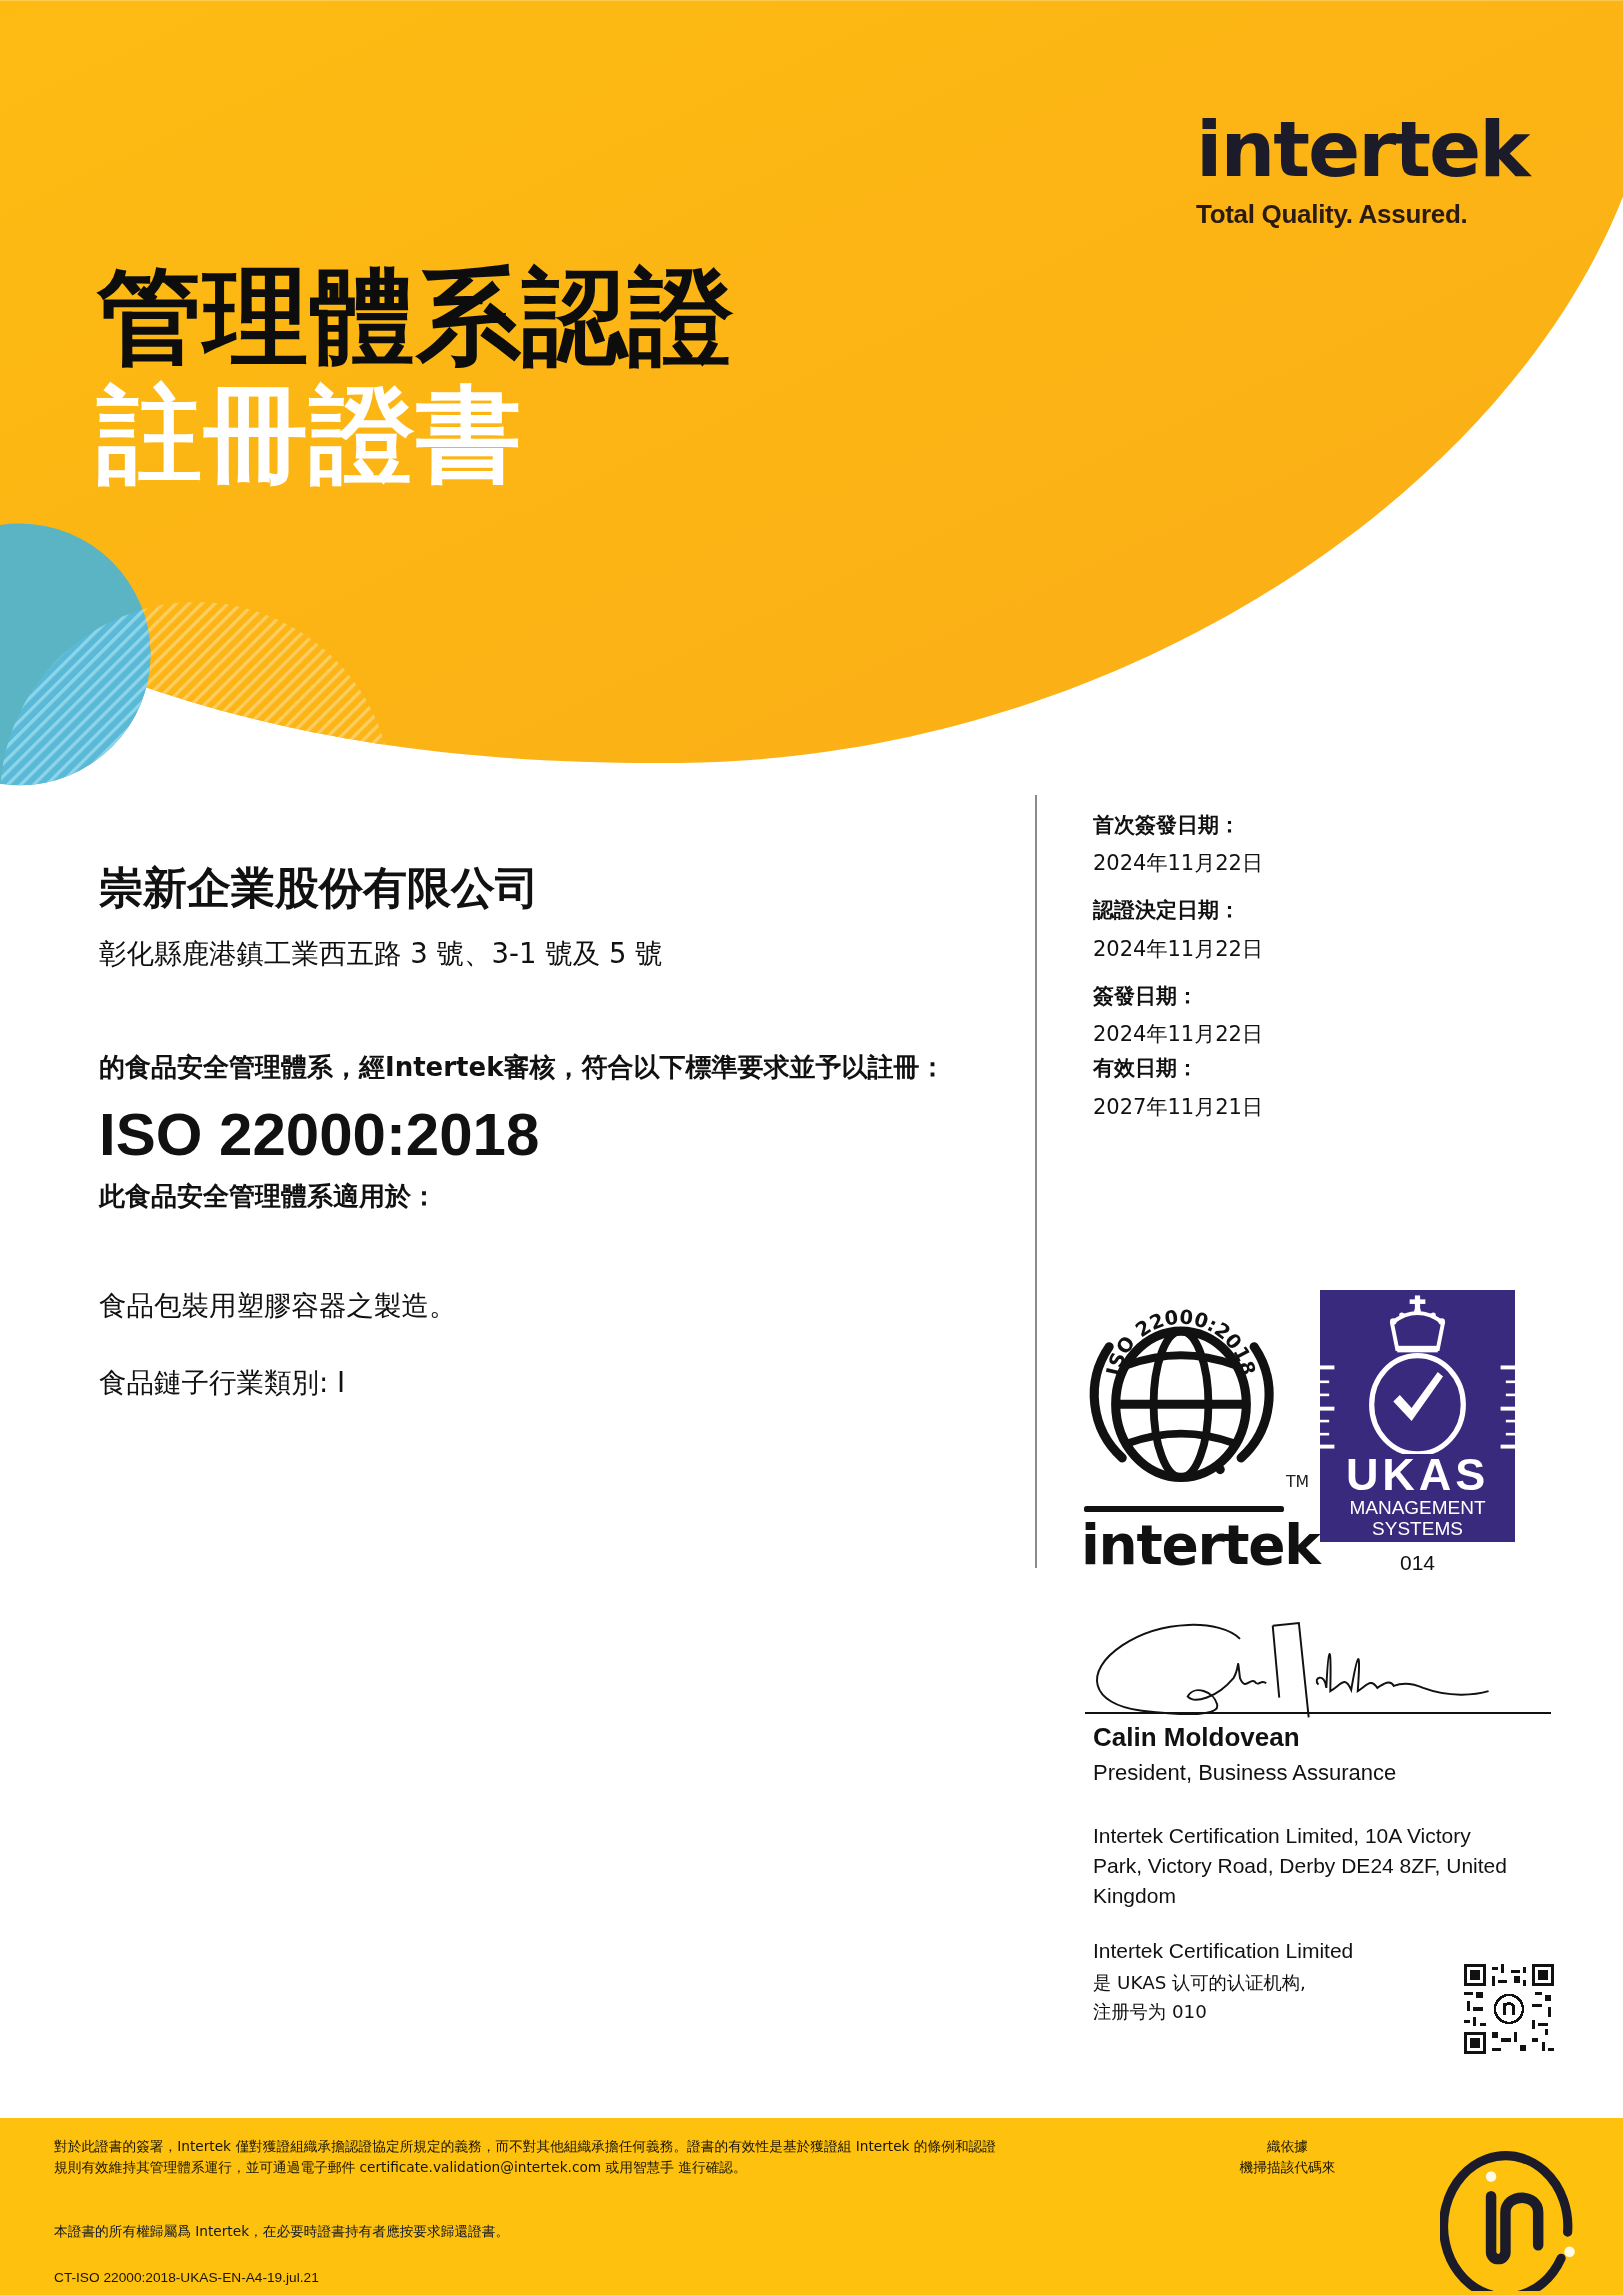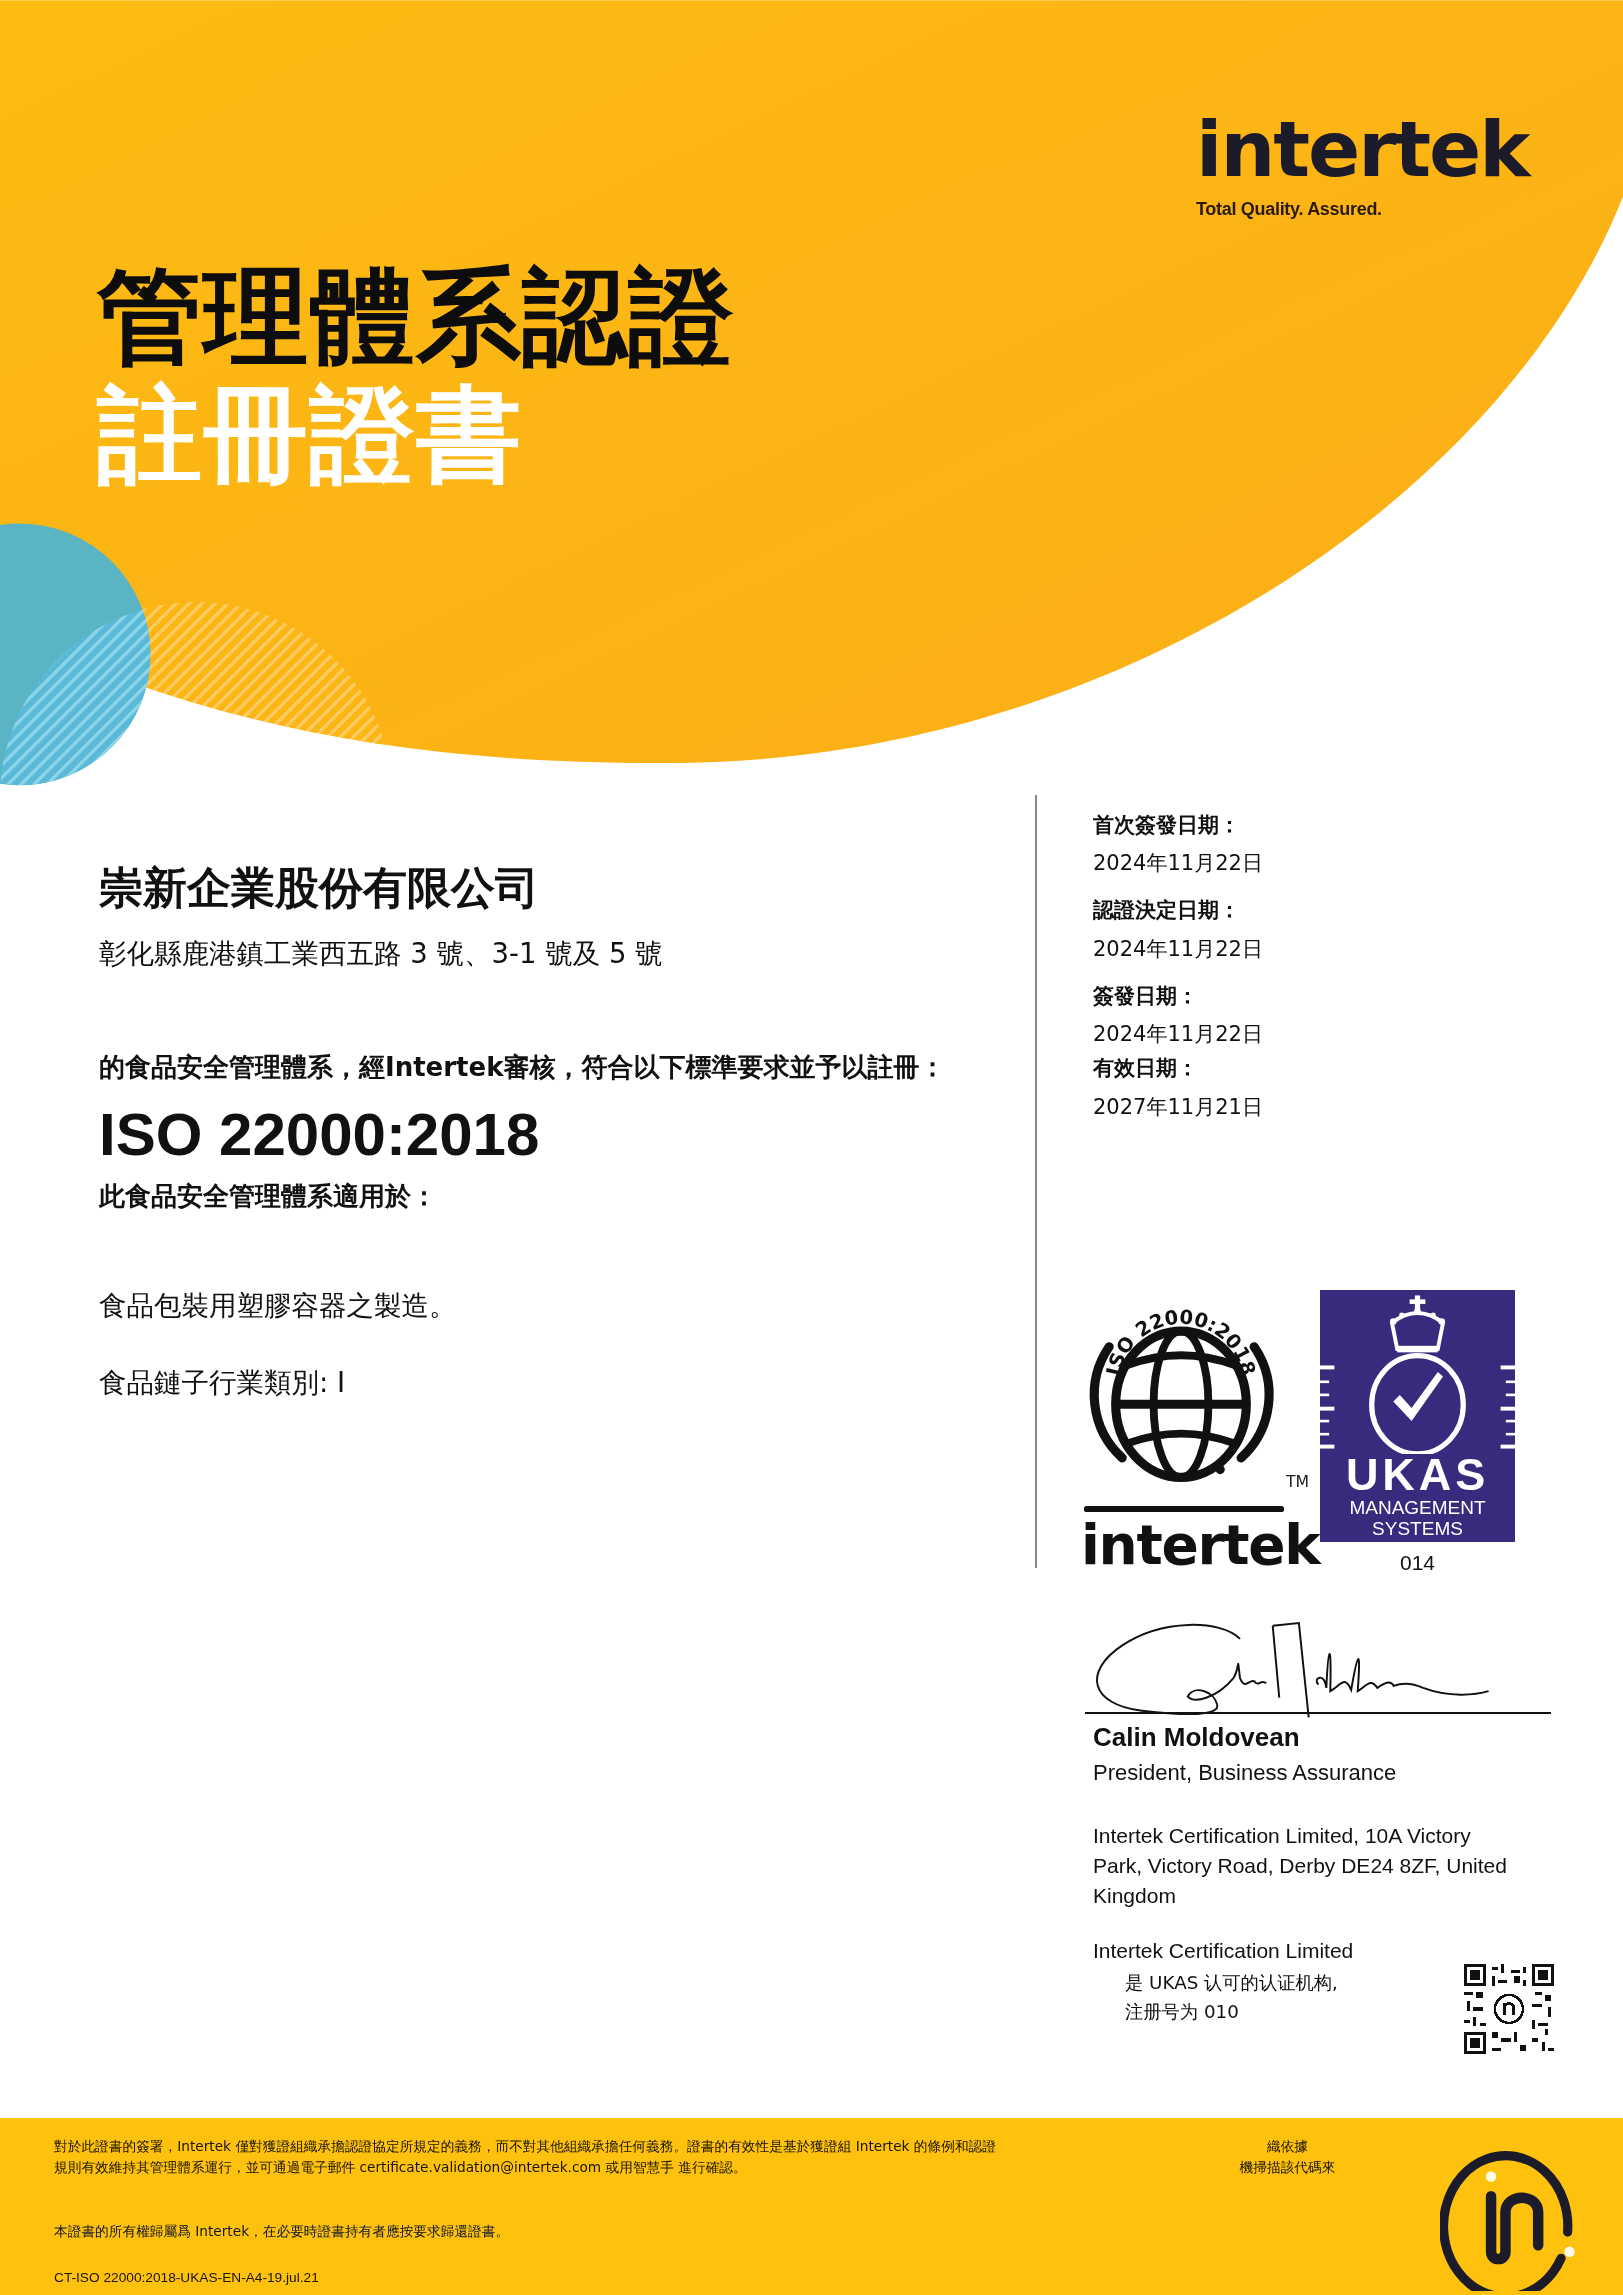--- a/index.html
+++ b/index.html
@@ -4,21 +4,21 @@
 <style>
   * { box-sizing: border-box; margin: 0; padding: 0; }
   html, body { width: 1623px; height: 2295px; background: #ffffff; overflow: hidden; }
   body { position: relative; font-family: "DejaVu Sans", "Liberation Sans", sans-serif; color: #111; }
 
   .bg-svg { position: absolute; left: 0; top: 0; width: 1623px; height: 818px; }
 
   
   .logo-top { position: absolute; left: 1196px; top: 111px; width: 314px; }
   .logo-word { font-family: "DejaVu Sans", sans-serif; font-size: 77px; font-weight: bold; color: #1b1b2a; letter-spacing: -2px; line-height: 1; position: relative; }
-  .logo-tag { font-family: "Liberation Sans", sans-serif; font-size: 18px; font-weight: bold; color: #2a1a12; margin-top: 10.5px; letter-spacing: -0.3px; }
+  .logo-tag { font-family: "Liberation Sans", sans-serif; font-size: 26px; font-weight: bold; color: #2a1a12; margin-top: 10.5px; letter-spacing: -0.3px; }
 
   
   .title-1 { position: absolute; left: 97px; top: 265px; font-size: 105px; font-weight: bold; color: #0d0d0d; letter-spacing: 1.3px; line-height: 1; }
   .title-2 { position: absolute; left: 97px; top: 383px; font-size: 105px; font-weight: bold; color: #ffffff; letter-spacing: 1.3px; line-height: 1; }
 
   
   .left-col { position: absolute; left: 99px; top: 802px; width: 916px; }
   .certify-intro { font-size: 26px; line-height: 1.2; }
   .company-name { margin-top: 62px; font-size: 44px; font-weight: bold; line-height: 1.1; }
   .company-addr { margin-top: 25px; font-size: 27.5px; line-height: 1.2; }
@@ -49,21 +49,21 @@
   .ukas-num { position: absolute; left: 1320px; width: 195px; top: 1551px; text-align: center; font-family: "Liberation Sans", sans-serif; font-size: 21px; color: #111; }
 
   
   .sig-svg { position: absolute; left: 1083px; top: 1606px; width: 471px; height: 118px; }
   .sig-line { position: absolute; left: 1085px; top: 1712px; width: 466px; height: 2px; background: #111; }
   .signer-name { position: absolute; left: 1093px; top: 1722px; font-family: "Liberation Sans", sans-serif; font-weight: bold; font-size: 26px; }
   .signer-title { position: absolute; left: 1093px; top: 1760px; font-family: "Liberation Sans", sans-serif; font-size: 22px; }
 
   .cb-address { position: absolute; left: 1093px; top: 1821px; width: 419px; font-family: "Liberation Sans", sans-serif; font-size: 21px; line-height: 30px; }
   .cb-name { position: absolute; left: 1093px; top: 1938px; font-family: "Liberation Sans", sans-serif; font-size: 21px; line-height: 1.2; }
-  .cb-accred { position: absolute; left: 1093px; top: 1968px; width: 281px; font-size: 18.3px; line-height: 29px; margin-left: 32px; }
+  .cb-accred { position: absolute; left: 1093px; top: 1968px; width: 281px; font-size: 18.3px; line-height: 29px; }
 
   .qr { position: absolute; left: 1464px; top: 1964px; width: 90px; height: 90px; background: #fff; }
 
   
   .footer { position: absolute; left: 0; top: 2118px; width: 1623px; height: 188px; background: #fdc10e; }
   .footer-notice { position: absolute; left: 54px; top: 18.3px; width: 955px; font-size: 13.7px; line-height: 21px; color: #1a1400; }
   .footer-ownership { position: absolute; left: 54px; top: 105px; font-size: 13.7px; line-height: 1.2; color: #0f172a; }
   .footer-form-code { position: absolute; left: 54px; top: 152px; font-family: "Liberation Sans", sans-serif; font-size: 13.7px; color: #1a1400; }
   .footer-scan { position: absolute; left: 1222px; top: 18.3px; width: 131px; text-align: center; font-size: 13.7px; line-height: 21px; color: #1a1400; }
   .footer-logo { position: absolute; left: 1440px; top: 16.4px; width: 144px; height: 157px; }

